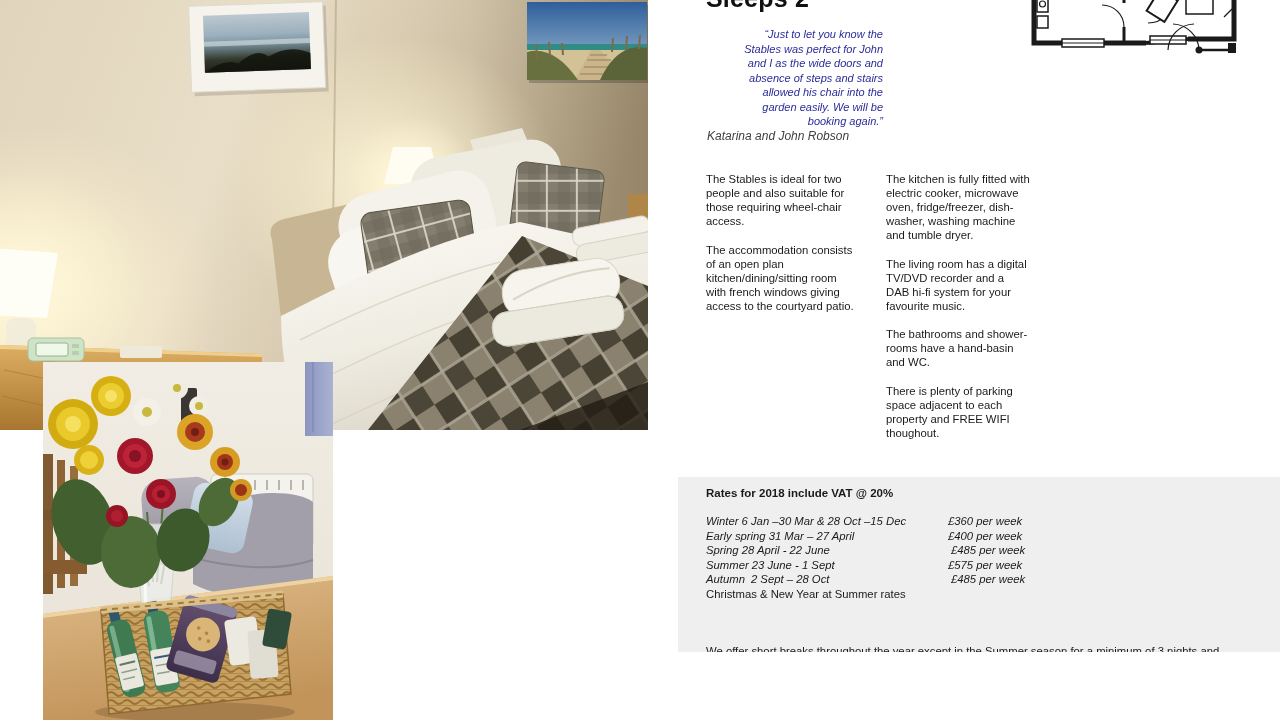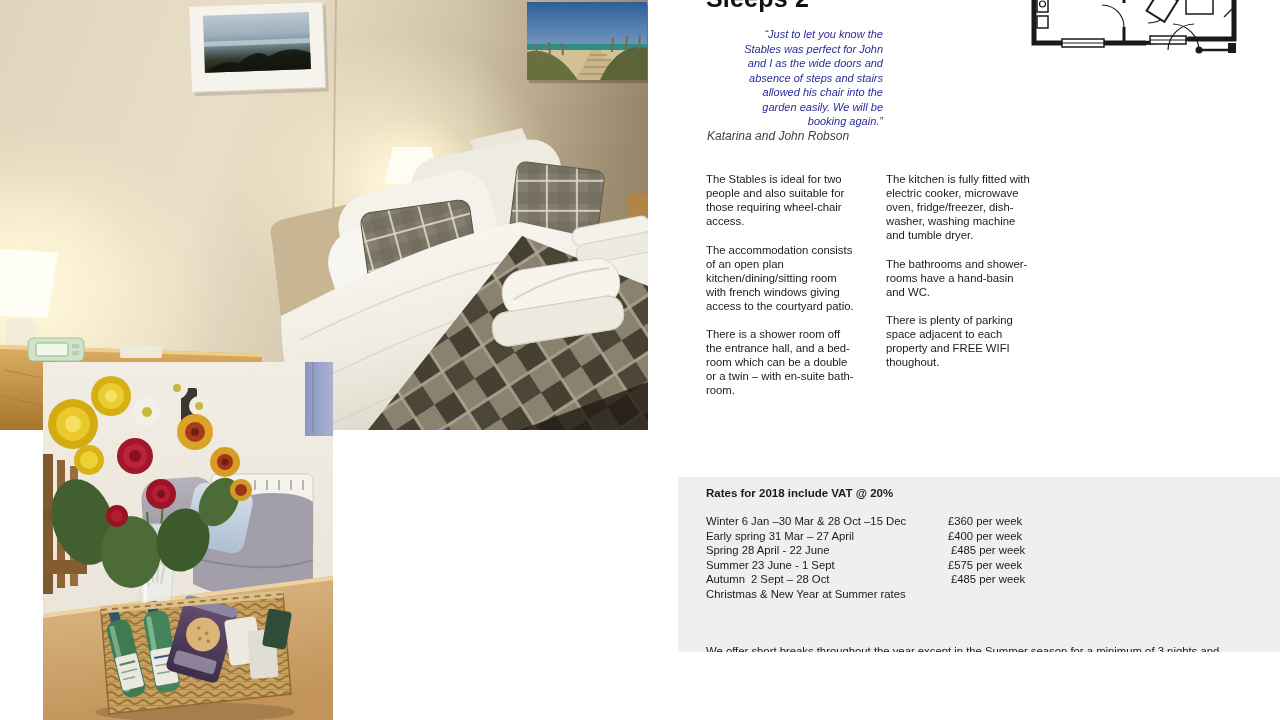--- a/index.html
+++ b/index.html
@@ -39,21 +39,21 @@
   #desc-right{left:886px;width:162px;}
   .desc-col p{margin:0 0 14.6px 0;white-space:pre-line;}
 
   
   #rates-panel{
     left:678px;top:477px;width:602px;height:175px;
     background:#efefef;overflow:hidden;
     font-size:11.3px;line-height:14.6px;
   }
   #rates-heading{position:absolute;left:28px;top:9px;font-weight:bold;font-size:11.5px;}
-  #rate-rows{position:absolute;left:28px;top:37px;width:560px;}
+  #rate-rows{position:absolute;left:28px;top:37px;width:560px;font-style:italic;}
   .rate-row{position:relative;height:14.6px;white-space:nowrap;}
   .rate-season{display:inline;}
   .rate-dates{display:inline;margin-left:3px;}
   .rate-price{position:absolute;left:242px;top:0;}
   #christmas-note{position:absolute;left:28px;top:110px;white-space:nowrap;}
   #zbeds-note{position:absolute;left:28px;top:139px;white-space:nowrap;}
   #short-breaks{position:absolute;left:28px;top:167px;width:585px;white-space:pre-line;}
   .night-row{position:absolute;left:28px;width:560px;height:14.6px;}
   #night-row-1{top:225px;}
   #night-row-2{top:239.5px;}
@@ -456,33 +456,32 @@
 <div class="abs desc-col" id="desc-left">
   <p>The Stables is ideal for two
 people and also suitable for
 those requiring wheel-chair
 access.</p>
   <p>The accommodation consists
 of an open plan
 kitchen/dining/sitting room
 with french windows giving
 access to the courtyard patio.</p>
-  <p>There is a shower room off
-the entrance hall, and a bed-
-room which can be a double
-or a twin – with en-suite bath-
-room.</p>
 </div>
 
 <div class="abs desc-col" id="desc-right">
   <p>The kitchen is fully fitted with
 electric cooker, microwave
 oven, fridge/freezer, dish-
 washer, washing machine
 and tumble dryer.</p>
+  <p>The living room has a digital
+TV/DVD recorder and  a
+DAB hi-fi system for your
+favourite music.</p>
   <p>The bathrooms and shower-
 rooms have a hand-basin
 and WC.</p>
   <p>There is plenty of parking
 space adjacent to each
 property and FREE WIFI
 thoughout.</p>
 </div>
 
 <div class="abs" id="rates-panel">

